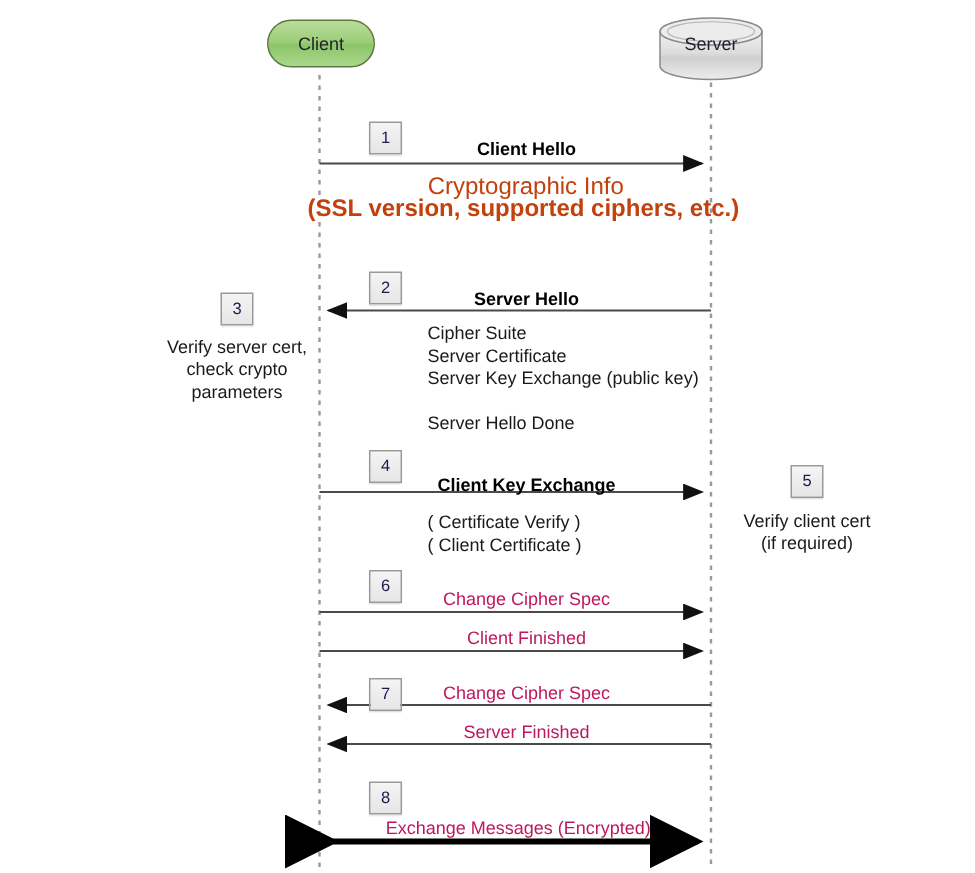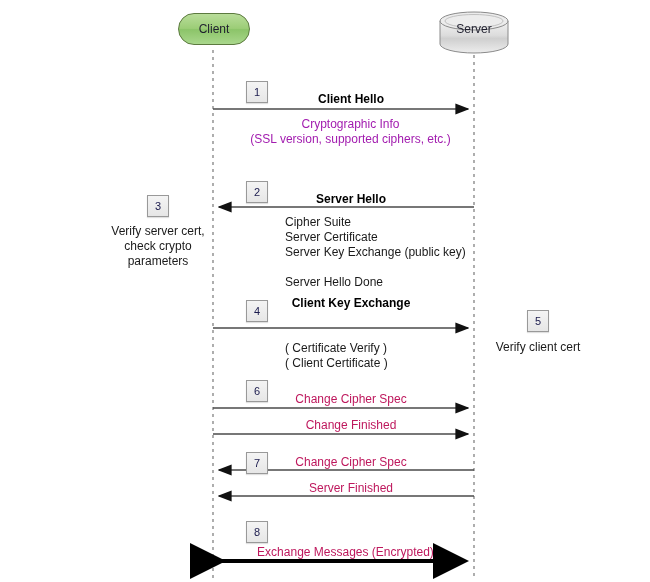--- a/index.html
+++ b/index.html
@@ -92,24 +92,24 @@
   }
   .side-note {
     position: absolute;
     font-size: 12px;
     line-height: 15px;
     text-align: center;
     color: #1a1a1a;
   }
   .center-cap {
     position: absolute;
-    font-size: 12px;
+    font-size: 16px;
     line-height: 15px;
     text-align: center;
-    color: #a21caf;
+    color: #c2410c;
     white-space: nowrap;
   }
 </style>
 </head>
 <body>
 
 <div id="diagram">
 
   <svg class="layer" viewBox="0 0 650 582">
     <defs>
@@ -157,45 +157,46 @@
     <line x1="222" y1="561" x2="465" y2="561" stroke="#000000" stroke-width="4" marker-end="url(#arrowRbig)" marker-start="url(#arrowLbig)"></line>
   </svg>
 
   <div class="client-node"></div>
   <div class="node-label client-text">Client</div>
   <div class="node-label server-text">Server</div>
 
   <div class="step-box" style="left:246px; top:81px;">1</div>
   <div class="msg-title" style="left:253px; top:92px; width:196px;">Client Hello</div>
   <div class="center-cap" style="left:243px; top:117px; width:215px;">Cryptographic Info</div>
-  <div class="center-cap" style="left:223px; top:132px; width:255px;">(SSL version, supported ciphers, etc.)</div>
+  <div class="center-cap" style="left:205px; top:132px; width:255px;font-weight:bold;">(SSL version, supported ciphers, etc.)</div>
 
   <div class="step-box" style="left:246px; top:181px;">2</div>
   <div class="msg-title" style="left:253px; top:192px; width:196px;">Server Hello</div>
   <div class="detail-block" style="left:285px; top:215px;">Cipher Suite</div>
   <div class="detail-block" style="left:285px; top:230px;">Server Certificate</div>
   <div class="detail-block" style="left:285px; top:245px;">Server Key Exchange (public key)</div>
   <div class="detail-block" style="left:285px; top:275px;">Server Hello Done</div>
 
   <div class="step-box" style="left:147px; top:195px;">3</div>
   <div class="side-note" style="left:104px; top:224px; width:108px;">Verify server cert,</div>
   <div class="side-note" style="left:104px; top:239px; width:108px;">check crypto</div>
   <div class="side-note" style="left:104px; top:254px; width:108px;">parameters</div>
 
   <div class="step-box" style="left:246px; top:300px;">4</div>
-  <div class="msg-title" style="left:253px; top:296px; width:196px;">Client Key Exchange</div>
+  <div class="msg-title" style="left:253px; top:316px; width:196px;">Client Key Exchange</div>
   <div class="detail-block red" style="left:285px; top:356px;">( Client Certificate )</div>
   <div class="detail-block red" style="left:285px; top:341px;">( Certificate Verify )</div>
 
   <div class="step-box" style="left:527px; top:310px;">5</div>
   <div class="side-note" style="left:483px; top:340px; width:110px;">Verify client cert</div>
+  <div class="side-note" style="left:483px; top:355px; width:110px;">(if required)</div>
 
   <div class="step-box" style="left:246px; top:380px;">6</div>
   <div class="msg-plain" style="left:253px; top:392px; width:196px;">Change Cipher Spec</div>
-  <div class="msg-plain" style="left:253px; top:418px; width:196px;">Change Finished</div>
+  <div class="msg-plain" style="left:253px; top:418px; width:196px;">Client Finished</div>
 
   <div class="step-box" style="left:246px; top:452px;">7</div>
   <div class="msg-plain" style="left:253px; top:455px; width:196px;">Change Cipher Spec</div>
   <div class="msg-plain" style="left:253px; top:481px; width:196px;">Server Finished</div>
 
   <div class="step-box" style="left:246px; top:521px;">8</div>
   <div class="msg-plain" style="left:238px; top:545px; width:215px;">Exchange Messages (Encrypted)</div>
 
 </div>
 

